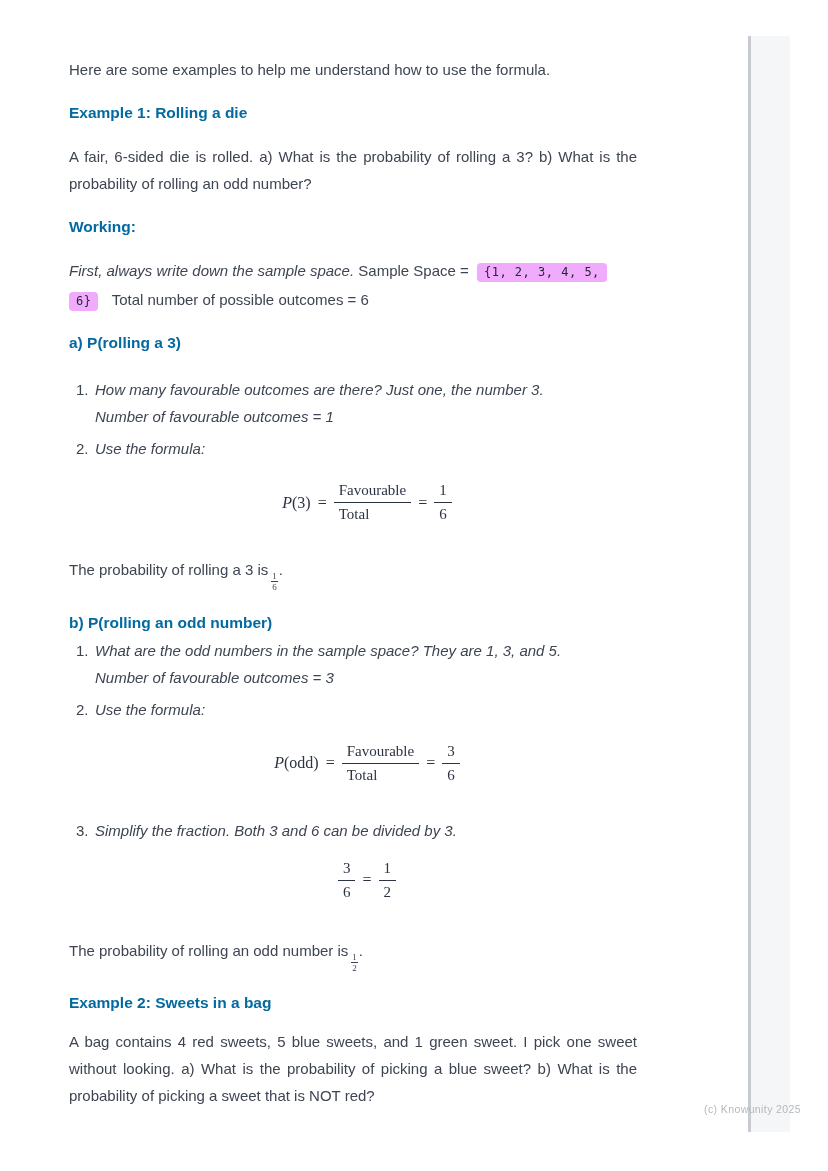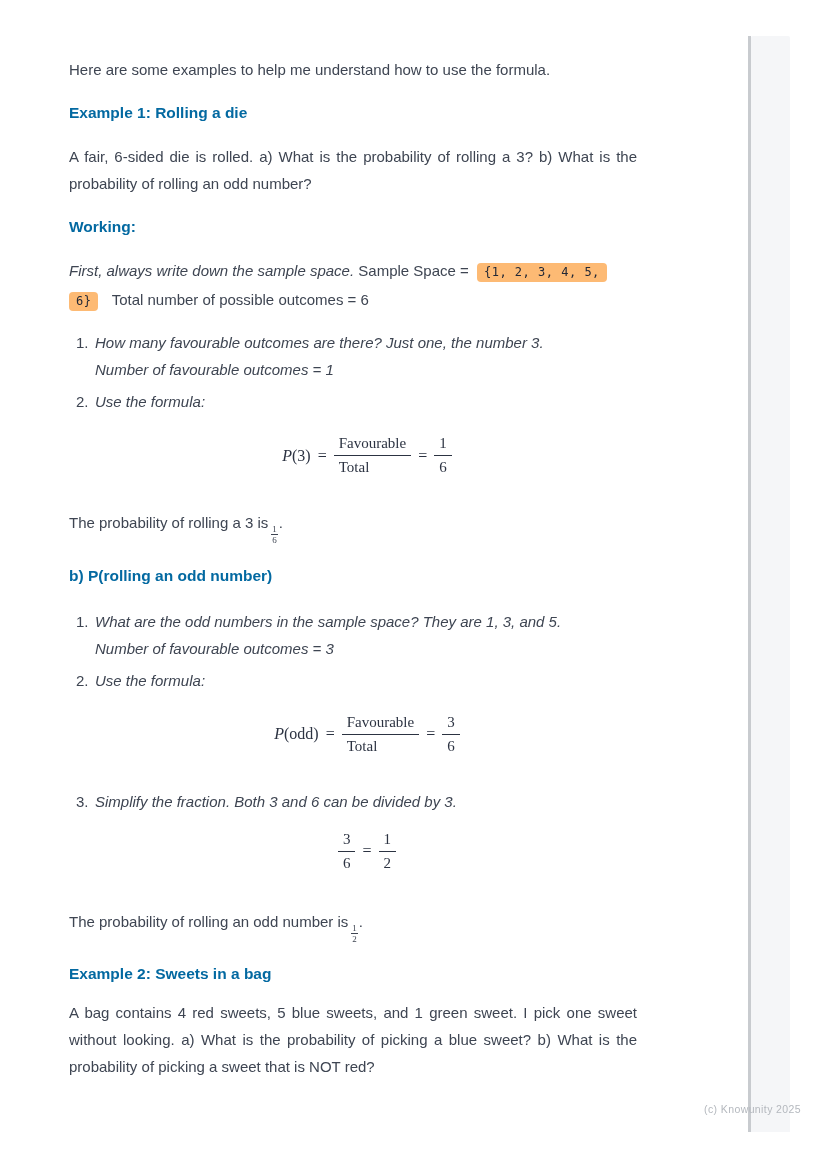--- a/index.html
+++ b/index.html
@@ -17,29 +17,29 @@
 
   p.block { margin: 12px 0 16px 0; }
   p.justified { text-align: justify; }
   h3 {
     font-size: 15.5px; line-height: 27px;
     font-weight: 700; color: #0369a1;
     margin: 0;
   }
   .mb16 { } .mb17 { margin-bottom: 17px; }
   .mb14 { margin-bottom: 14px; } .mb20 { margin-bottom: 20px; }
-  .mb15 { margin-bottom: 19px; }
+  .mb15 { margin-bottom: 1px; }
 
   
   .working-line { line-height: 28px; white-space: nowrap; }
   .em { font-style: italic; }
   code.chip {
     font-family: "DejaVu Sans Mono", monospace;
     font-size: 12px; letter-spacing: 0.5px;
-    background: #fdba74; color: #222836;
+    background: #f0abfc; color: #222836;
     border-radius: 4px; padding: 2px 7px 3px 7px;
   }
   .chip-lead { margin-left: 4px; }
   .after-chip { margin-left: 9px; }
 
   
   .li { display: flex; margin-left: 7px; margin-bottom: 5px; }
   .li .marker { min-width: 13px; margin-right: 6px; }
   .li .li-body { flex: 1; font-style: italic; }
 
@@ -104,20 +104,21 @@
       <span class="em">First, always write down the sample space.</span>
       <span>Sample Space =</span>
       <code class="chip chip-lead">{1, 2, 3, 4, 5,</code>
     </div>
     <div class="working-line">
       <code class="chip">6}</code>
       <span class="after-chip">Total number of possible outcomes = 6</span>
     </div>
   </div>
 
+  <h3 class="mb20">a) P(rolling a 3)</h3>
 
   <div class="li">
     <span class="marker">1.</span>
     <span class="li-body">
       <span>How many favourable outcomes are there? Just one, the number 3.</span><br>
       <span>Number of favourable outcomes = 1</span>
     </span>
   </div>
   <div class="li">
     <span class="marker">2.</span>

